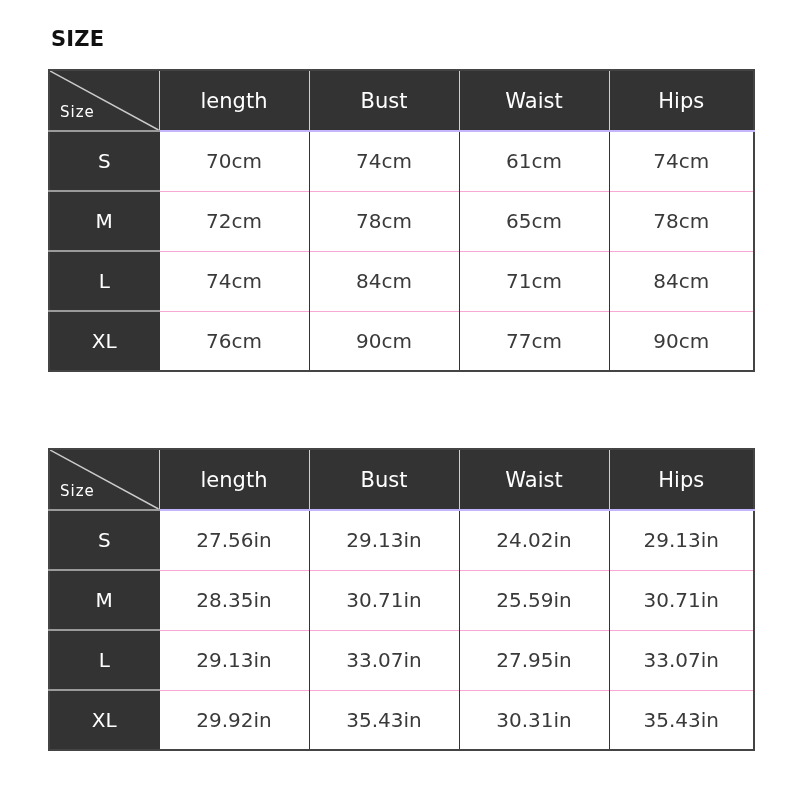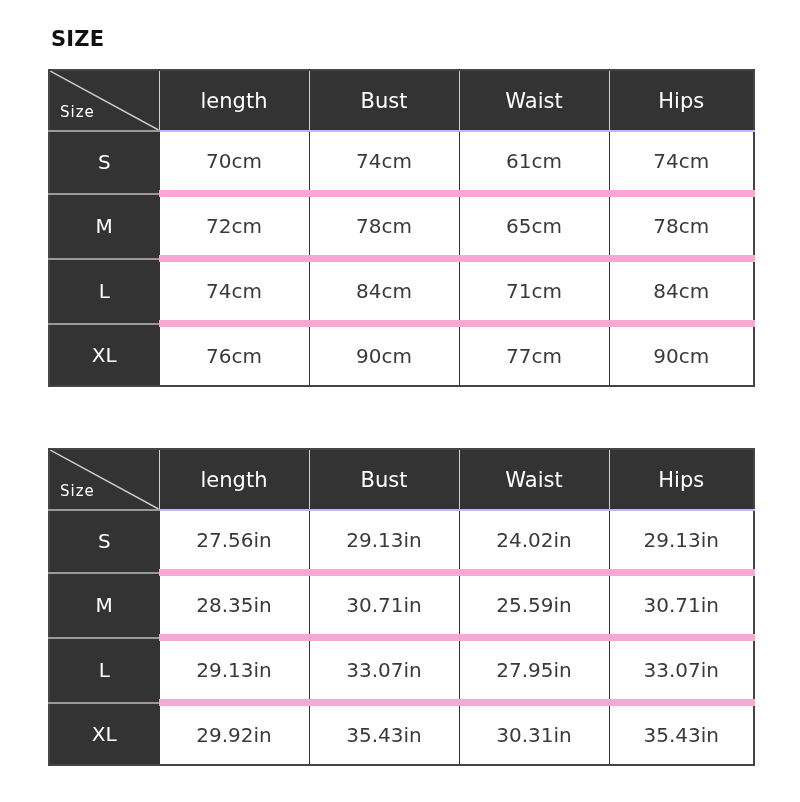--- a/index.html
+++ b/index.html
@@ -21,21 +21,21 @@
                            border-left: 1px solid #cfcfcf; border-bottom: 2px solid #c4b5fd; height: 59px; }
     .size-table thead th.corner { border-left: none; position: relative; overflow: hidden;
                                   border-bottom: 2px solid #9a9a9a; }
     .corner-line { position: absolute; left: 0; top: 0; width: 100%; height: 100%; }
     .corner-label { position: absolute; left: 10px; bottom: 9px; font-size: 15px; color: #ffffff;
                     letter-spacing: 1px; }
     .size-table tbody th { background: #333333; color: #ffffff; font-weight: normal; font-size: 20px;
                            border-top: 2px solid #9a9a9a; }
     .size-table tbody tr:first-child th { border-top: none; }
     .size-table tbody td { background: #ffffff; color: #3a3a3a; font-size: 20px;
-                           border-left: 1px solid #333333; border-top: 7px solid #f9a8d4; }
+                           border-left: 1px solid #333333; border-top: 1px solid #f9a8d4; }
     .size-table tbody tr:first-child td { border-top: none; margin-top: 46px; }
   </style>
 </head>
 <body>
 
 <div class="title">SIZE</div>
 
 <table class="size-table t1">
   <colgroup>
       <col class="c0">

